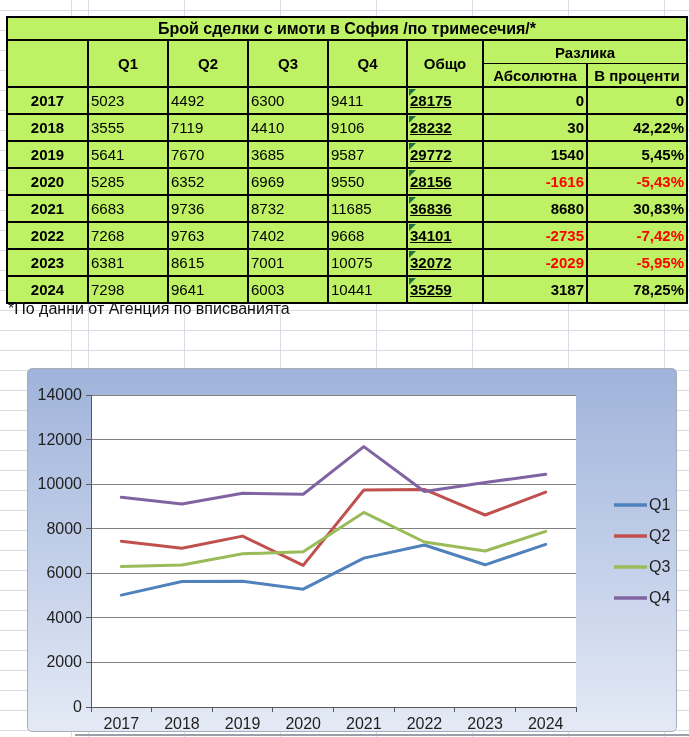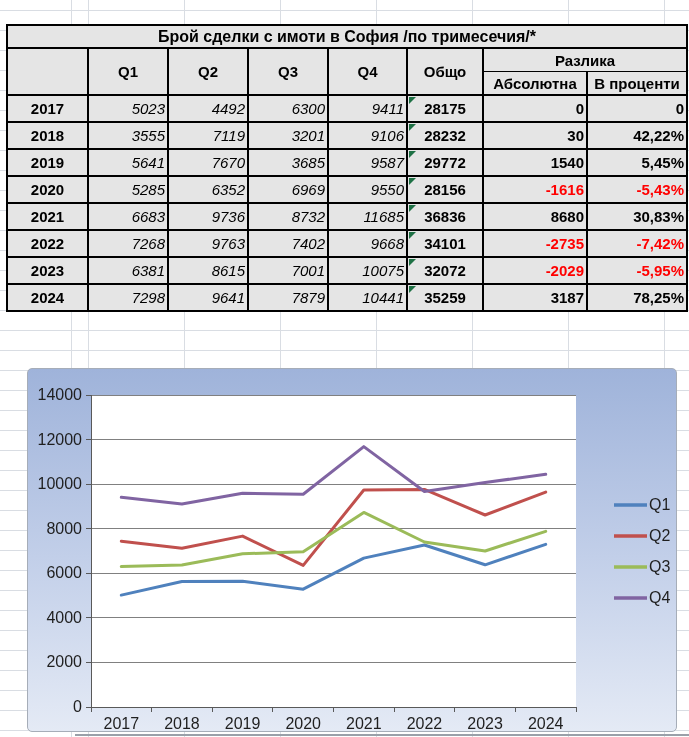--- a/index.html
+++ b/index.html
@@ -10,31 +10,31 @@
   
   .grid-bg{
     position:absolute;inset:0;
     background-image:
       repeating-linear-gradient(to right,#d9dde3 0 1px,transparent 1px 96px),
       repeating-linear-gradient(to bottom,#d9dde3 0 1px,transparent 1px 20px);
     background-position:88px 0px,0px 10px;
   }
   
   table.deals{
-    position:absolute;left:6px;top:24px;
-    border-collapse:collapse;table-layout:fixed;background:#e5e5e5;
+    position:absolute;left:6px;top:16px;
+    border-collapse:collapse;table-layout:fixed;background:#bef264;
     font-size:15px;
   }
   table.deals td{border:2px solid #000;padding:0 2px;overflow:hidden;white-space:nowrap;}
   td.t-title{font-weight:bold;text-align:center;font-size:16px;height:21px;border-bottom:2px solid #000;}
   td.hdr{font-weight:bold;text-align:center;height:22px;}
   tr.datarow td{height:25px;}
   td.c-year{font-weight:bold;text-align:center;}
-  td.c-val{font-weight:normal;text-align:right;font-style:italic;}
-  td.c-total{font-weight:bold;text-align:center;position:relative;}
+  td.c-val{font-weight:normal;text-align:left;}
+  td.c-total{font-weight:bold;position:relative;text-decoration:underline;}
   td.c-abs,td.c-pct{font-weight:bold;text-align:right;padding-right:7px;}
   .neg{color:#FF0000;}
   .tri{
     position:absolute;left:1px;top:1px;width:0;height:0;
     border-top:7px solid #1E7145;border-right:7px solid transparent;
   }
   
   .footnote{
     position:absolute;left:8px;top:299px;font-size:16px;line-height:20px;color:#111;
   }
@@ -95,21 +95,21 @@
           <td class="c-val">6300</td>
           <td class="c-val">9411</td>
           <td class="c-total"><span class="tri"></span>28175</td>
           <td class="c-abs">0</td>
           <td class="c-pct">0</td>
         </tr>
         <tr class="datarow">
           <td class="c-year">2018</td>
           <td class="c-val">3555</td>
           <td class="c-val">7119</td>
-          <td class="c-val">3201</td>
+          <td class="c-val">4410</td>
           <td class="c-val">9106</td>
           <td class="c-total"><span class="tri"></span>28232</td>
           <td class="c-abs">30</td>
           <td class="c-pct">42,22%</td>
         </tr>
         <tr class="datarow">
           <td class="c-year">2019</td>
           <td class="c-val">5641</td>
           <td class="c-val">7670</td>
           <td class="c-val">3685</td>
@@ -155,29 +155,30 @@
           <td class="c-val">7001</td>
           <td class="c-val">10075</td>
           <td class="c-total"><span class="tri"></span>32072</td>
           <td class="c-abs neg">-2029</td>
           <td class="c-pct neg">-5,95%</td>
         </tr>
         <tr class="datarow">
           <td class="c-year">2024</td>
           <td class="c-val">7298</td>
           <td class="c-val">9641</td>
-          <td class="c-val">7879</td>
+          <td class="c-val">6003</td>
           <td class="c-val">10441</td>
           <td class="c-total"><span class="tri"></span>35259</td>
           <td class="c-abs">3187</td>
           <td class="c-pct">78,25%</td>
         </tr>
       </tbody>
   </table>
 
+  <div class="footnote">*По данни от Агенция по вписванията</div>
 
   <div class="chart">
     <svg id="chart-svg" width="648" height="362" viewBox="0 0 648 362">
         <rect x="63" y="26" width="485" height="312" fill="#ffffff"></rect>
         <line x1="58" y1="338" x2="63" y2="338" stroke="#595959" shape-rendering="crispEdges"></line>
         <text x="54" y="343" text-anchor="end" font-size="16">0</text>
         <line x1="63" y1="293.42857142857144" x2="548" y2="293.42857142857144" stroke="#808080" stroke-width="1" shape-rendering="crispEdges"></line>
         <line x1="58" y1="293.42857142857144" x2="63" y2="293.42857142857144" stroke="#595959" shape-rendering="crispEdges"></line>
         <text x="54" y="298.42857142857144" text-anchor="end" font-size="16">2000</text>
         <line x1="63" y1="248.85714285714286" x2="548" y2="248.85714285714286" stroke="#808080" stroke-width="1" shape-rendering="crispEdges"></line>

